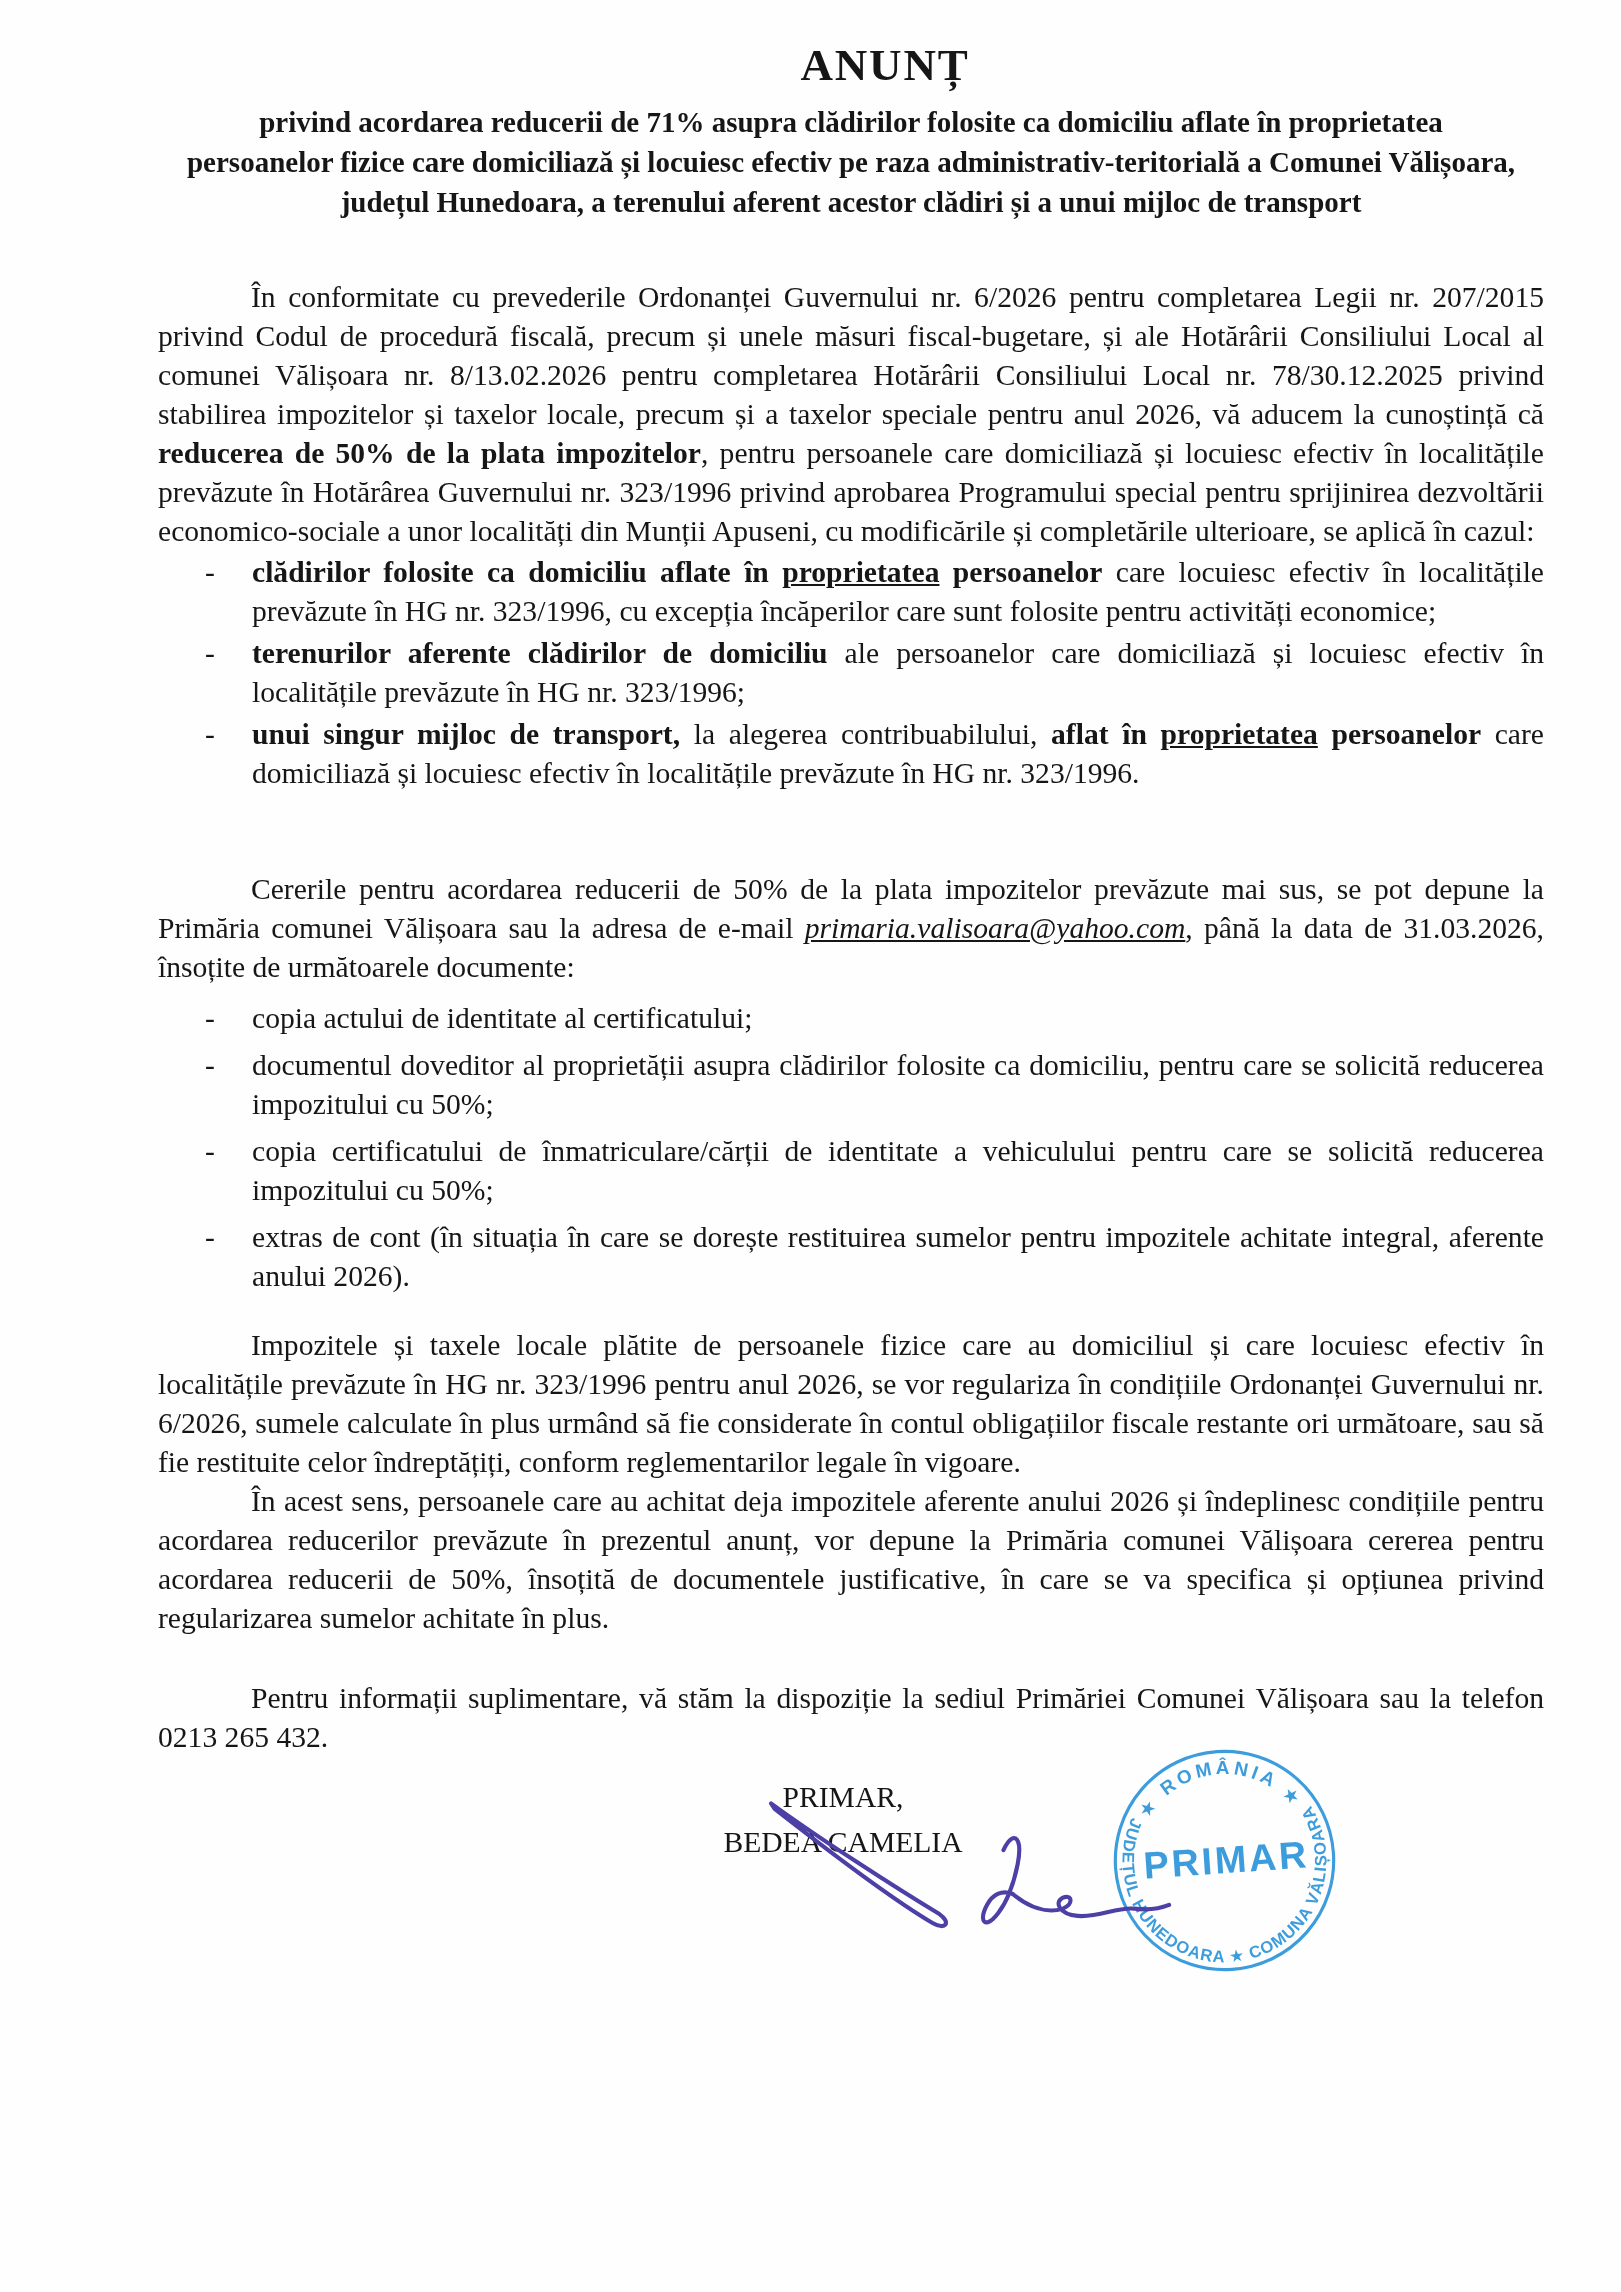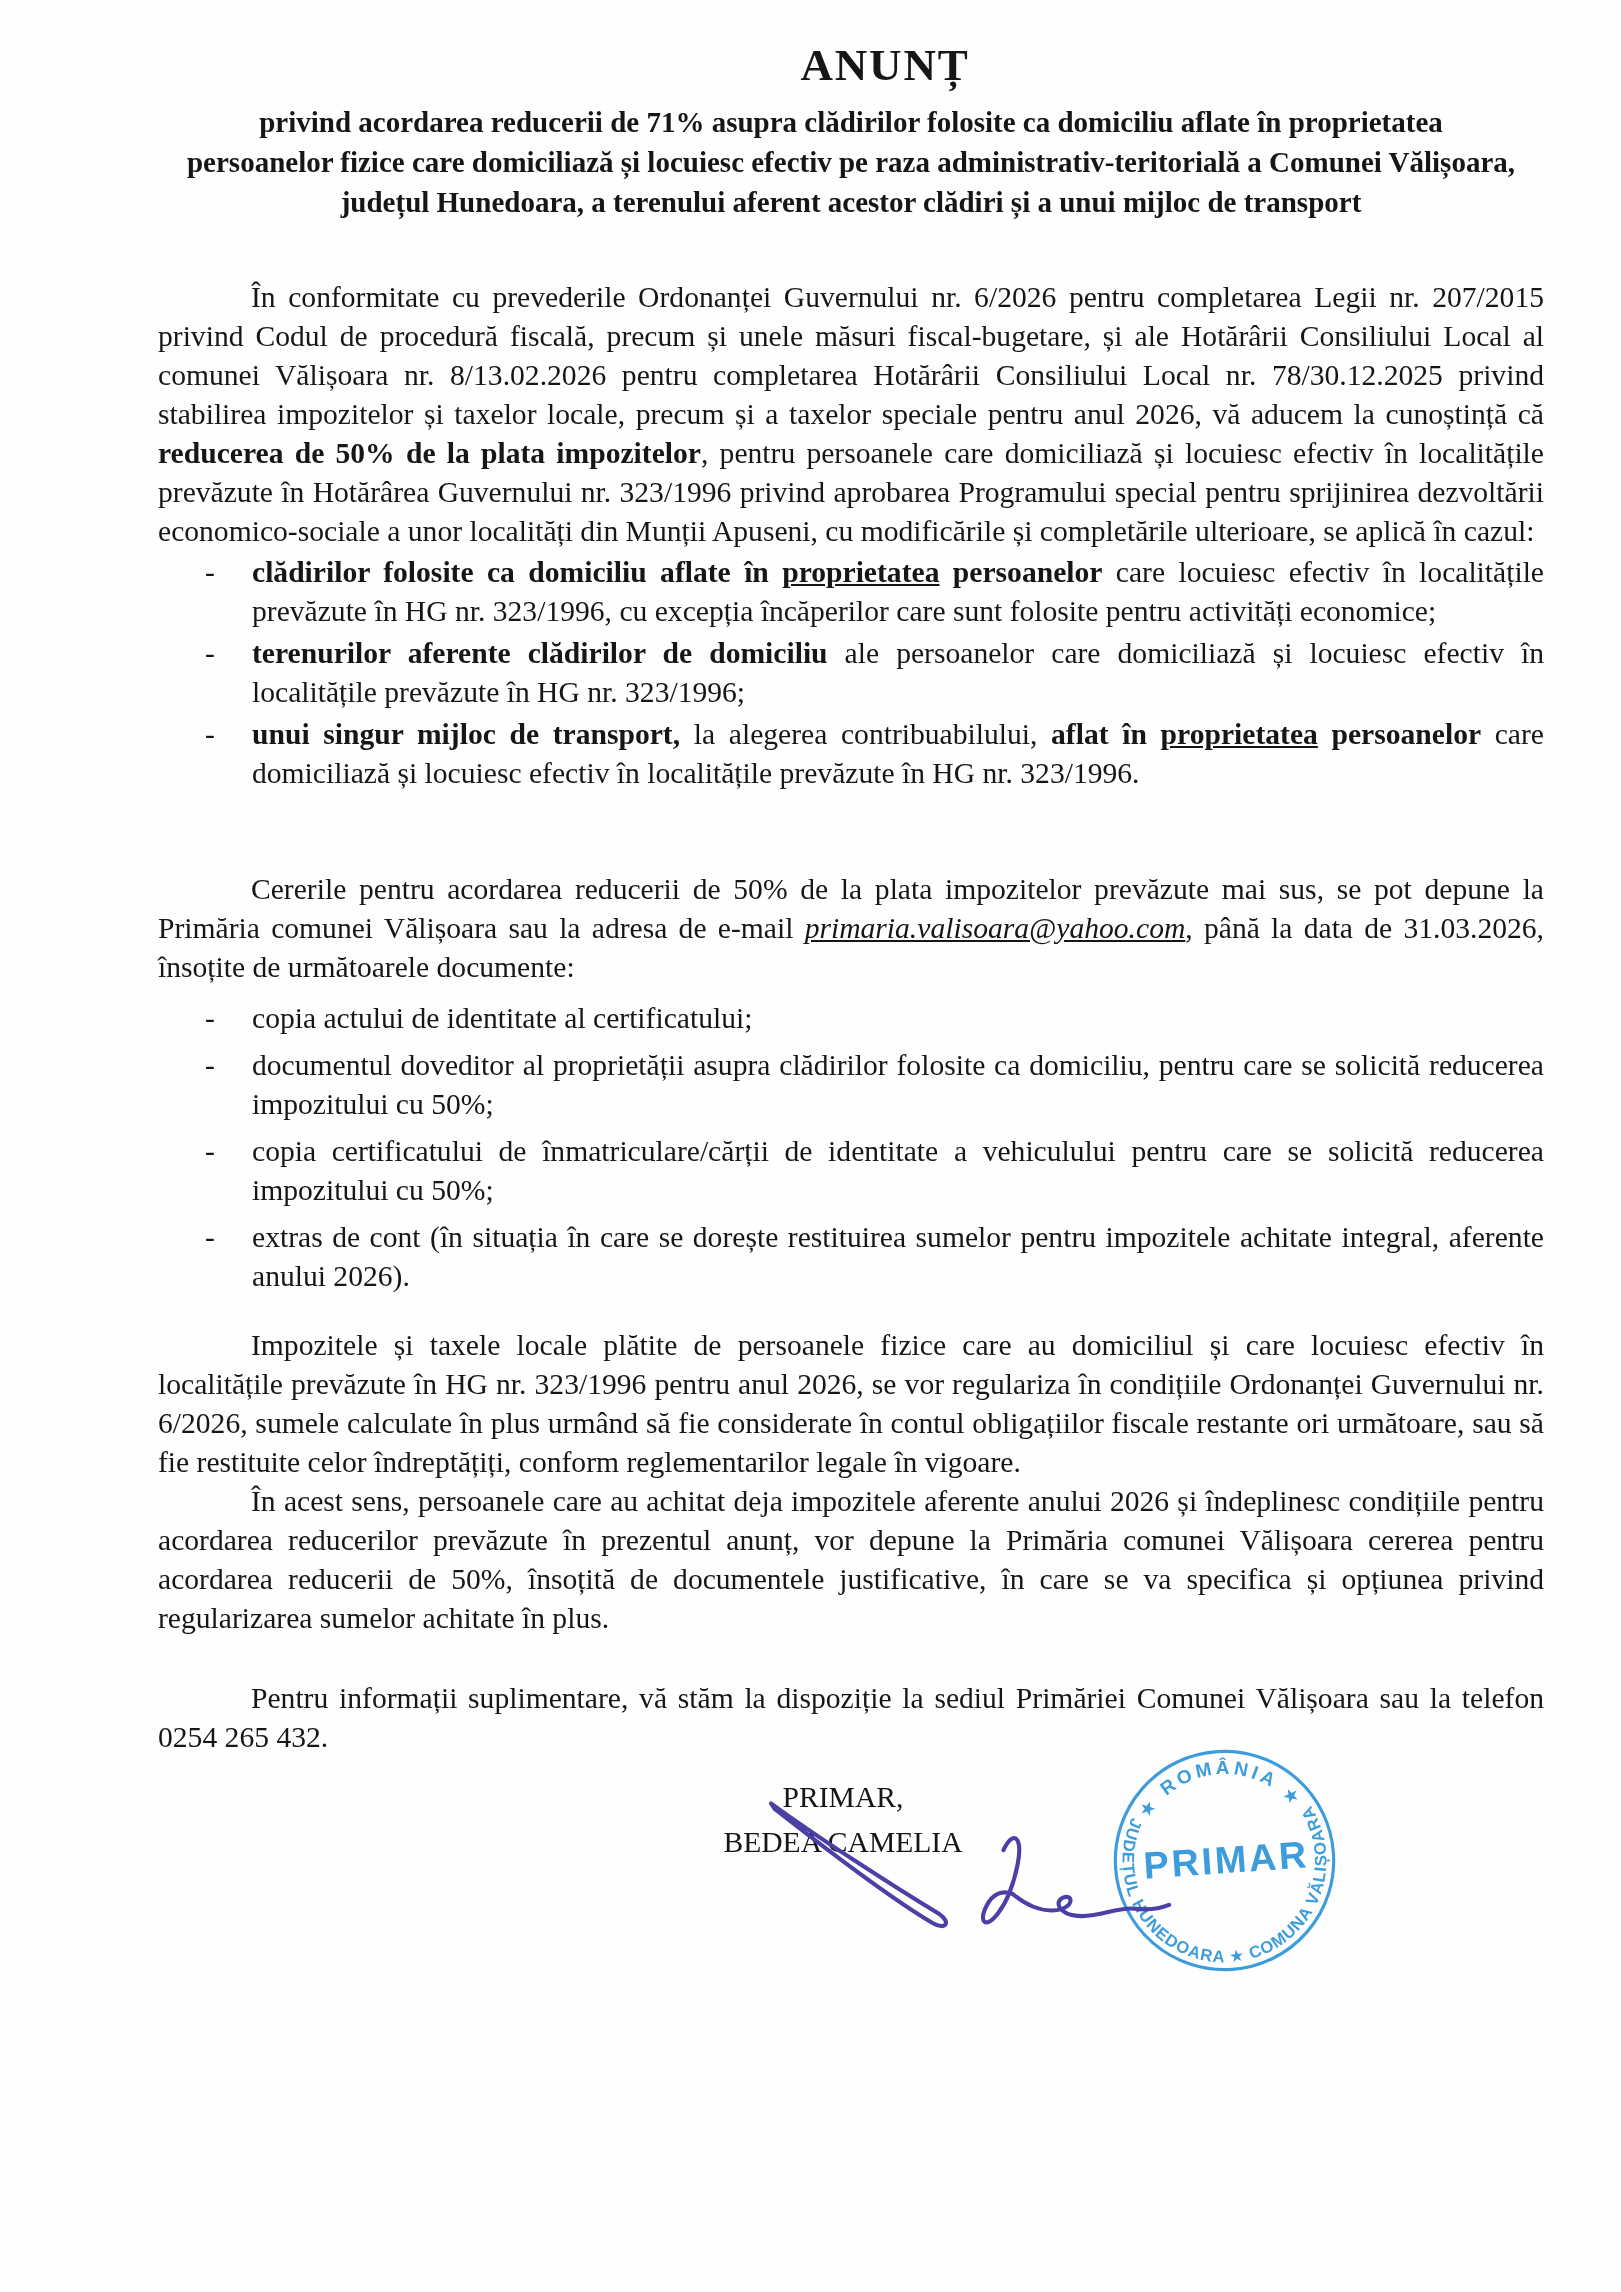--- a/index.html
+++ b/index.html
@@ -132,21 +132,21 @@
         <span class="txt">copia certificatului de înmatriculare/cărții de identitate a vehiculului pentru care se solicită reducerea impozitului cu 50%;</span>
       </div>
       <div class="li">
         <span class="mk">-</span>
         <span class="txt">extras de cont (în situația în care se dorește restituirea sumelor pentru impozitele achitate integral, aferente anului 2026).</span>
       </div>
     </div>
 
     <p class="para indent gap-md">Impozitele și taxele locale plătite de persoanele fizice care au domiciliul și care locuiesc efectiv în localitățile prevăzute în HG nr. 323/1996 pentru anul 2026, se vor regulariza în condițiile Ordonanței Guvernului nr. 6/2026, sumele calculate în plus urmând să fie considerate în contul obligațiilor fiscale restante ori următoare, sau să fie restituite celor îndreptățiți, conform reglementarilor legale în vigoare.</p>
     <p class="para indent">În acest sens, persoanele care au achitat deja impozitele aferente anului 2026 și îndeplinesc condițiile pentru acordarea reducerilor prevăzute în prezentul anunț, vor depune la Primăria comunei Vălișoara cererea pentru acordarea reducerii de 50%, însoțită de documentele justificative, în care se va specifica și opțiunea privind regularizarea sumelor achitate în plus.</p>
-    <p class="para indent gap-lg">Pentru informații suplimentare, vă stăm la dispoziție la sediul Primăriei Comunei Vălișoara sau la telefon 0254 265 432.</p>
+    <p class="para indent gap-lg">Pentru informații suplimentare, vă stăm la dispoziție la sediul Primăriei Comunei Vălișoara sau la telefon 0213 265 432.</p>
 
     <div class="sig-area">
 
       <div class="sig-block">
         <div>PRIMAR,</div>
         <div>BEDEA CAMELIA</div>
       </div>
 
       <svg class="sig-ink" viewBox="0 0 460 150" aria-hidden="true">
         <path d="M 12,6 C 64,44 148,98 196,127 C 209,136 203,145 189,137 C 143,110 62,48 16,12 Z"></path>

